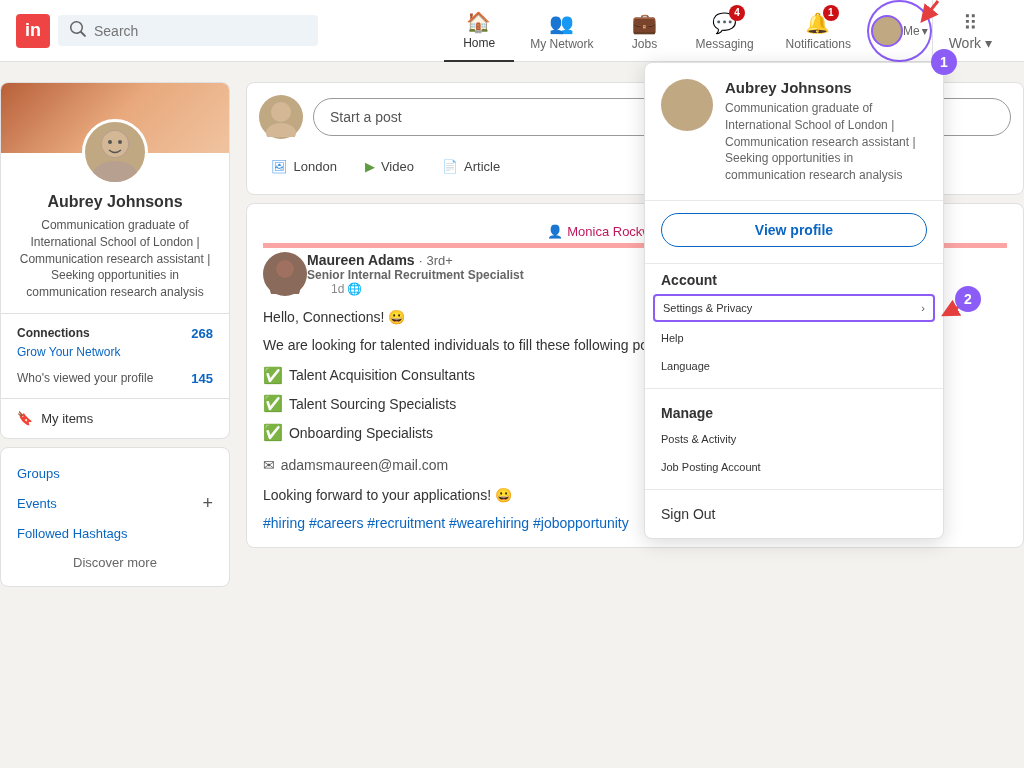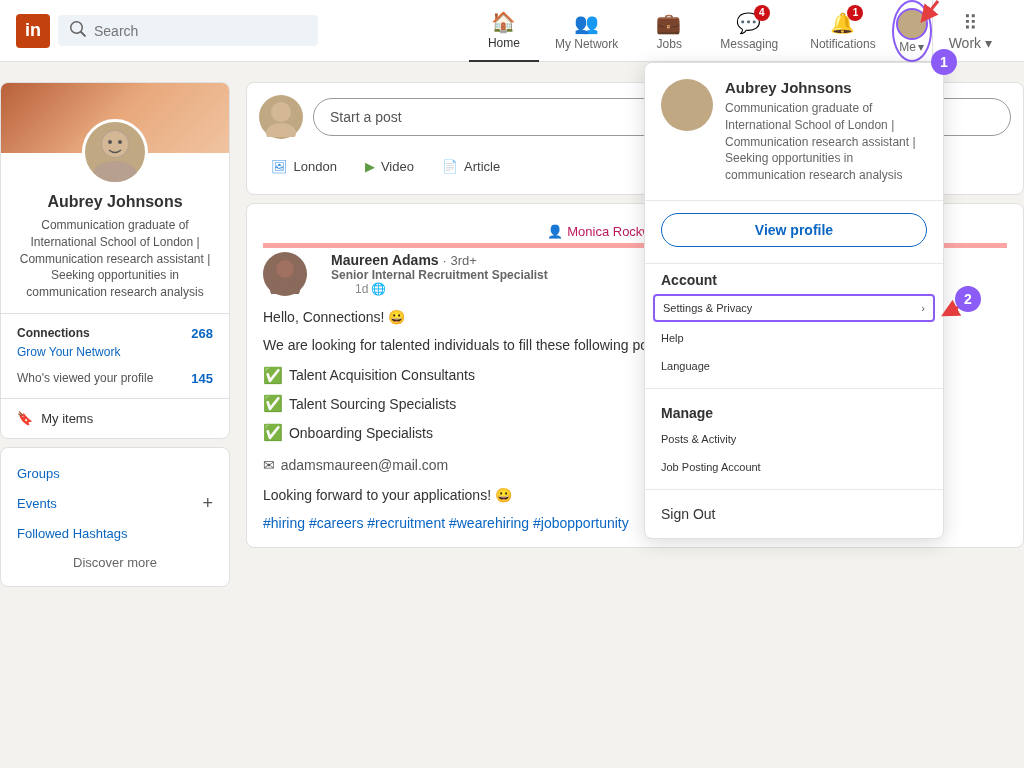--- a/index.html
+++ b/index.html
@@ -10,21 +10,21 @@
       background: #fff;
       border-bottom: 1px solid #e0e0e0;
       display: flex;
       align-items: center;
       padding: 0 16px;
       height: 62px;
       position: relative;
       z-index: 100;
     }
     .header-logo {
-      background: #c2410c;
+      background: #ef4444;
       color: #fff;
       font-weight: 900;
       font-size: 18px;
       width: 34px;
       height: 34px;
       display: flex;
       align-items: center;
       justify-content: center;
       border-radius: 4px;
       margin-right: 8px;
@@ -80,21 +80,21 @@
       height: 16px;
       font-size: 10px;
       display: flex;
       align-items: center;
       justify-content: center;
       font-weight: 700;
     }
     .me-avatar-wrap {
       position: relative;
       display: flex;
-      flex-direction: column;
+      flex-direction: row;
       align-items: center;
       padding: 0 12px;
       height: 62px;
       justify-content: center;
       cursor: pointer;
     }
     .me-avatar {
       width: 32px;
       height: 32px;
       border-radius: 50%;
@@ -280,21 +280,21 @@
       font-size: 13px;
       color: #be185d;
       padding: 8px 0 4px;
       border-bottom: 5px solid #fca5a5;
       margin-bottom: 4px;
       text-align: center;
     }
     .post-author-row {
       display: flex;
       align-items: center;
-      gap: 24px;
+      gap: 0;
       margin-bottom: 10px;
     }
     .author-avatar {
       width: 44px;
       height: 44px;
       border-radius: 50%;
       background: #8a6a5a;
       display: flex;
       align-items: center;
       justify-content: center;

